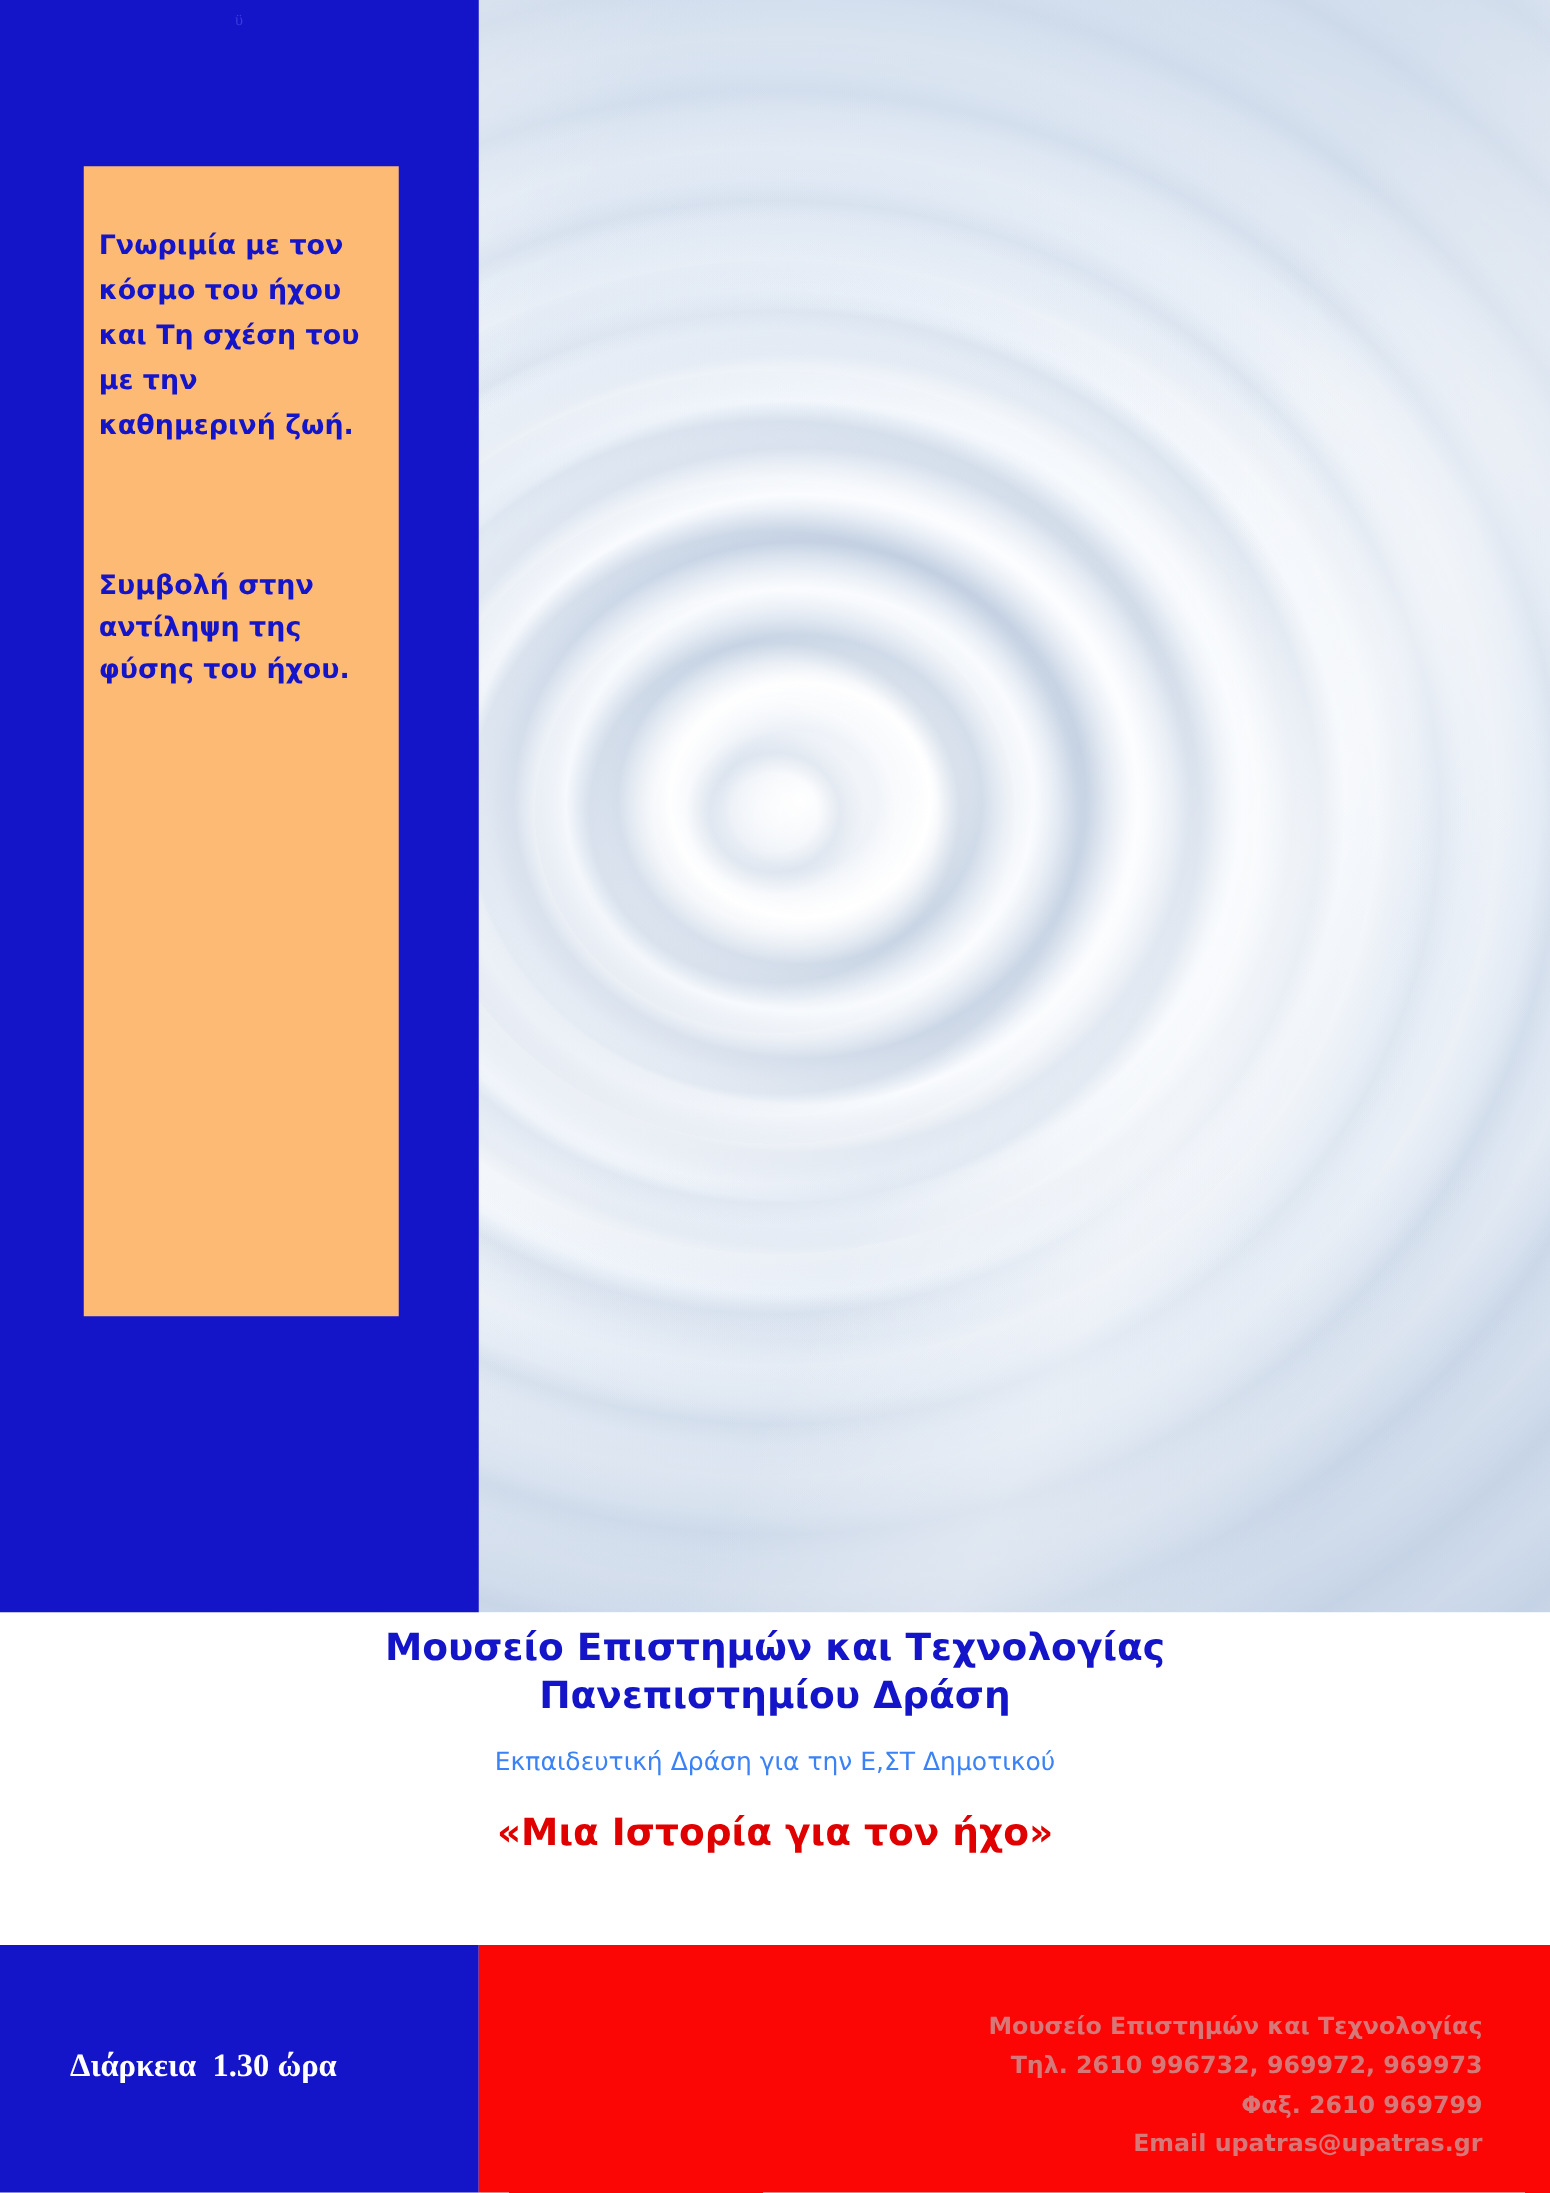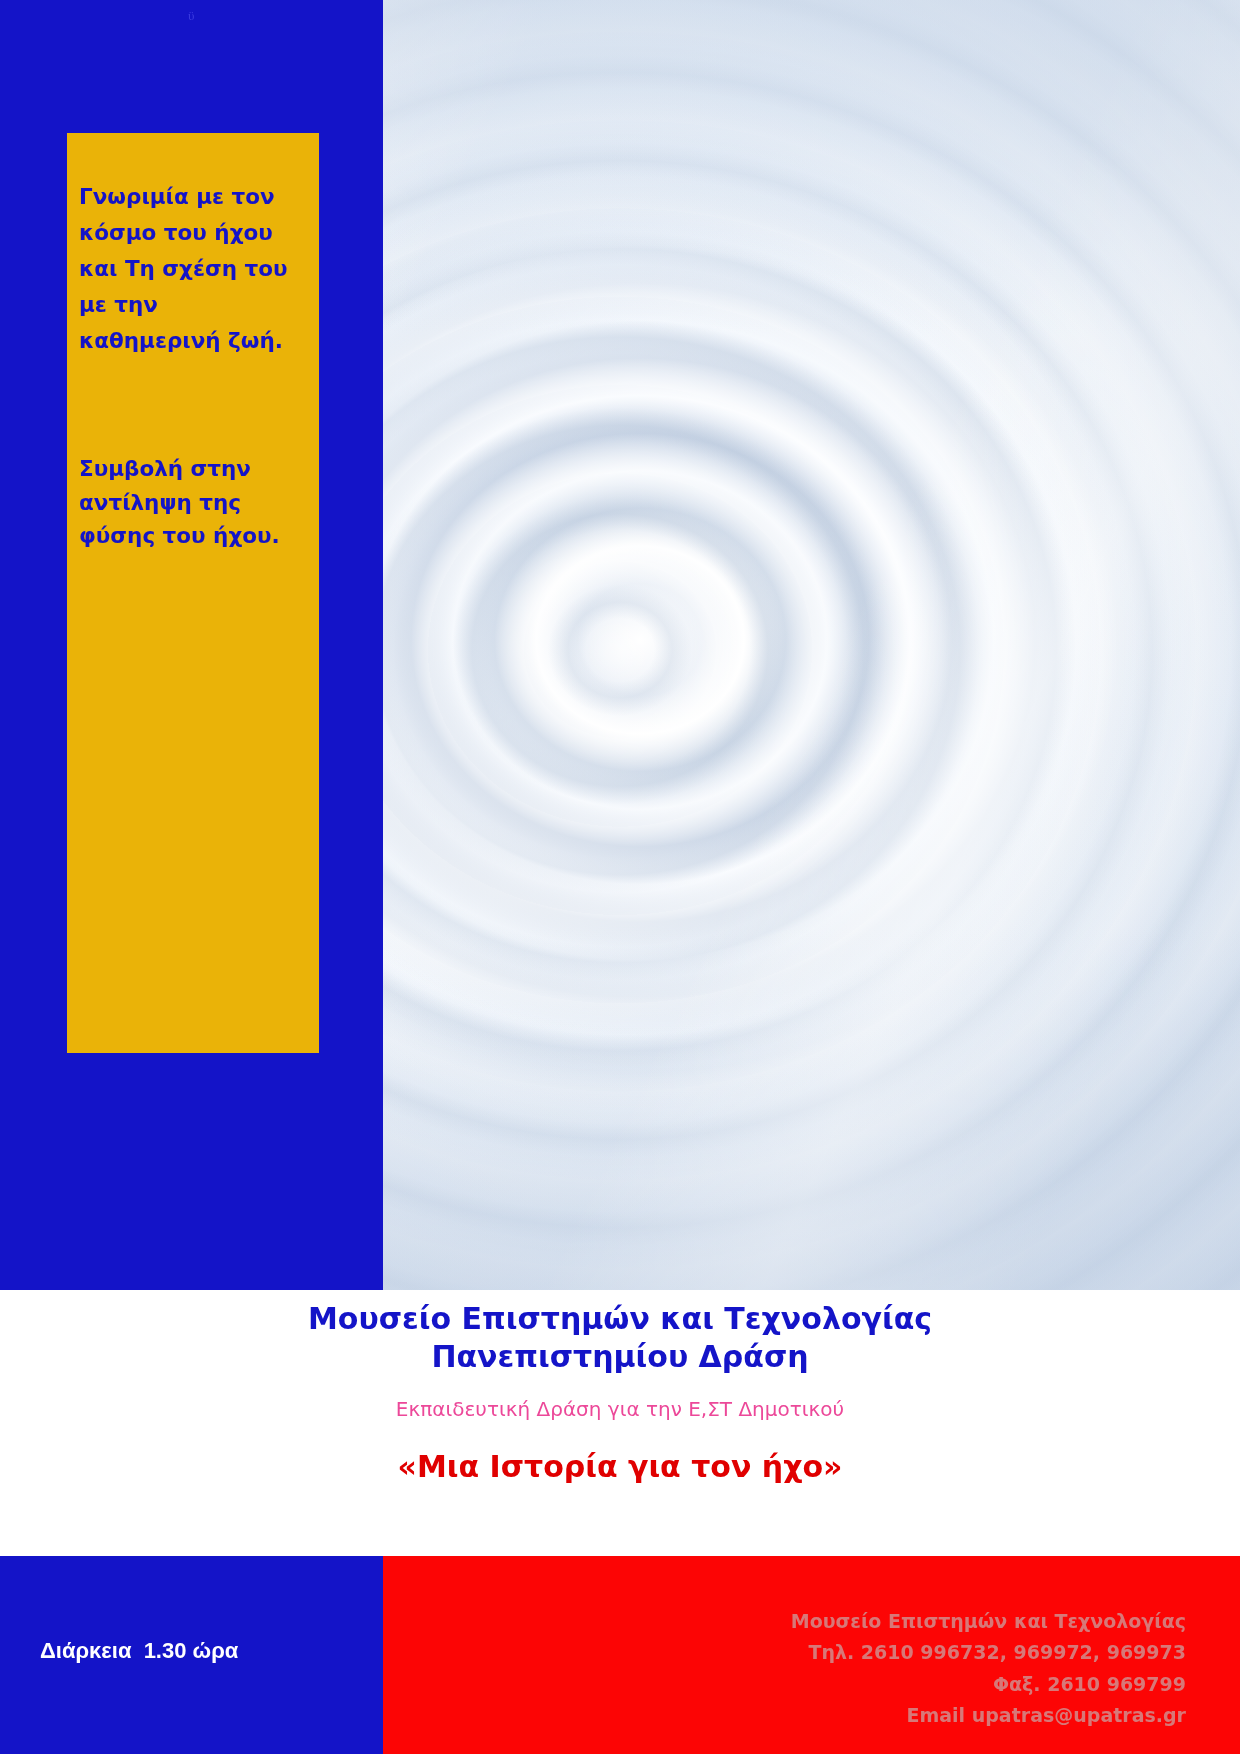--- a/index.html
+++ b/index.html
@@ -113,21 +113,21 @@
     color: #3a3adf;
     font-family: "Liberation Serif", serif;
   }
 
   .callout-box {
     position: absolute;
     left: 67px;
     top: 133px;
     width: 252px;
     height: 920px;
-    background: #eab308;
+    background: #fdba74;
     box-sizing: border-box;
     padding: 46px 26px 10px 12px;
   }
 
   .callout-p {
     color: #1414c8;
     font-weight: bold;
     font-size: 21.5px;
     line-height: 1.68;
     margin: 0 0 0 0;
@@ -161,21 +161,21 @@
     margin: 0;
     padding-top: 10px;
     font-family: "DejaVu Sans", sans-serif;
   }
 
   .org-line.second {
     padding-top: 0;
   }
 
   .subtitle {
-    color: #ec4899;
+    color: #3b82f6;
     font-size: 20px;
     margin: 0;
     padding-top: 20px;
     font-family: "DejaVu Sans", sans-serif;
   }
 
   .maintitle {
     color: #e00000;
     font-weight: bold;
     font-size: 30px;
@@ -206,26 +206,26 @@
     position: absolute;
     left: 383px;
     top: 0;
     width: 857px;
     height: 198px;
     background: #fc0505;
   }
 
   .duration {
     position: absolute;
-    left: 40px;
+    left: 56px;
     top: 82px;
     color: #ffffff;
     font-weight: bold;
-    font-size: 22px;
-    font-family: Liberation Sans, sans-serif;
+    font-size: 26px;
+    font-family: Liberation Serif, serif;
     white-space: pre;
   }
 
   .contact {
     position: absolute;
     right: 54px;
     top: 50px;
     text-align: right;
     color: #d77878;
     font-weight: bold;

